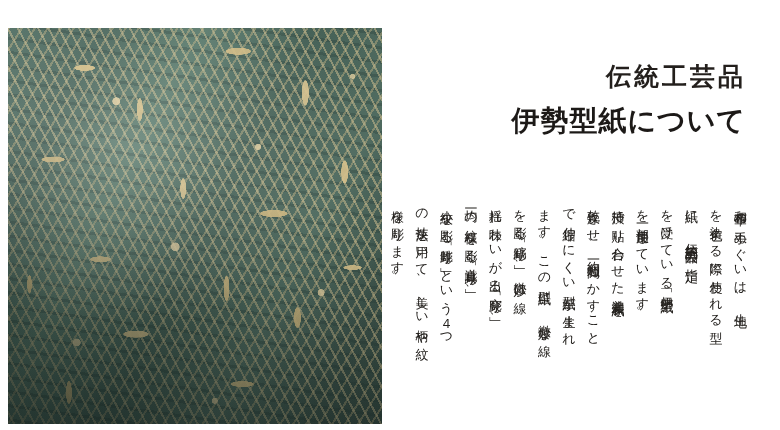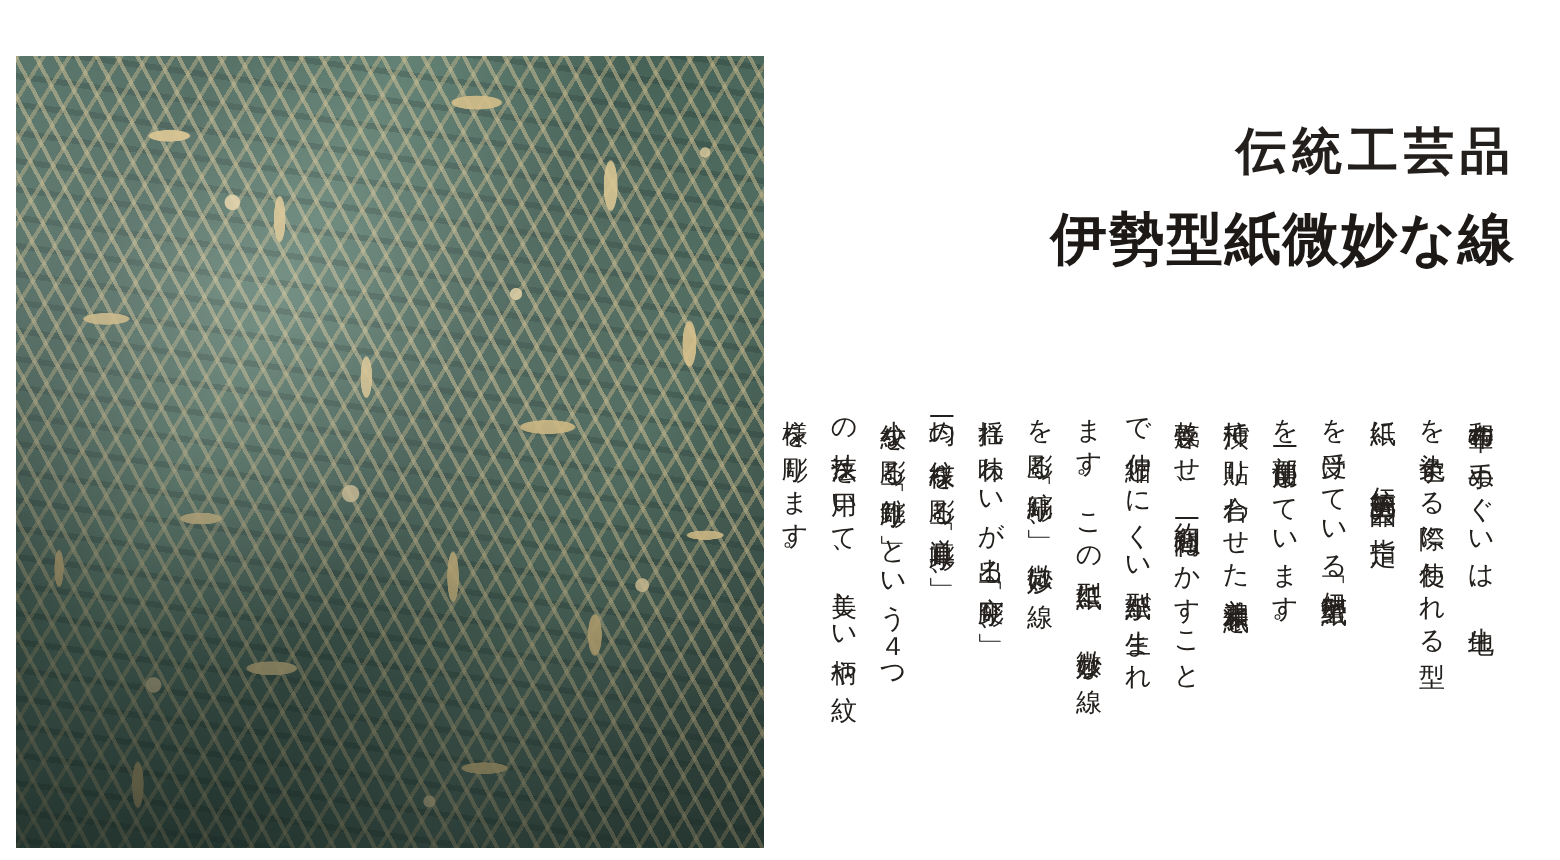--- a/index.html
+++ b/index.html
@@ -115,21 +115,21 @@
   
   .right {
     position: absolute;
     left: 390px;
     top: 0;
     width: 390px;
     height: 430px;
   }
   .headings {
     position: absolute;
-    right: 22px;
+    right: 34px;
     top: 62px;
     text-align: right;
   }
   .kicker {
     font-size: 25px;
     letter-spacing: 3px;
     color: #231f1c;
     font-weight: bold;
     line-height: 1.2;
   }
@@ -184,21 +184,21 @@
     <div class="photo-layer pattern"></div>
     <div class="photo-layer blossoms"></div>
     <div class="photo-layer shade"></div>
   </div>
 
   <div class="right">
 
     <div class="headings">
       <div class="kicker">伝統工芸品</div>
       <div class="title">
-        <span class="big">伊勢型紙</span><span class="small">微妙な線</span>
+        <span class="big">伊勢型紙</span><span class="small">について</span>
       </div>
     </div>
 
     <div class="vtext">
       <div class="vline">和布華の手ぬぐいは、生地</div>
       <div class="vline">を染色する際に使われる型</div>
       <div class="vline">紙に、伝統的工芸品の指定</div>
       <div class="vline">を受けている「伊勢型紙」</div>
       <div class="vline">を一部使用しています。</div>
       <div class="vline">柿渋で貼り合わせた美濃和紙を</div>

